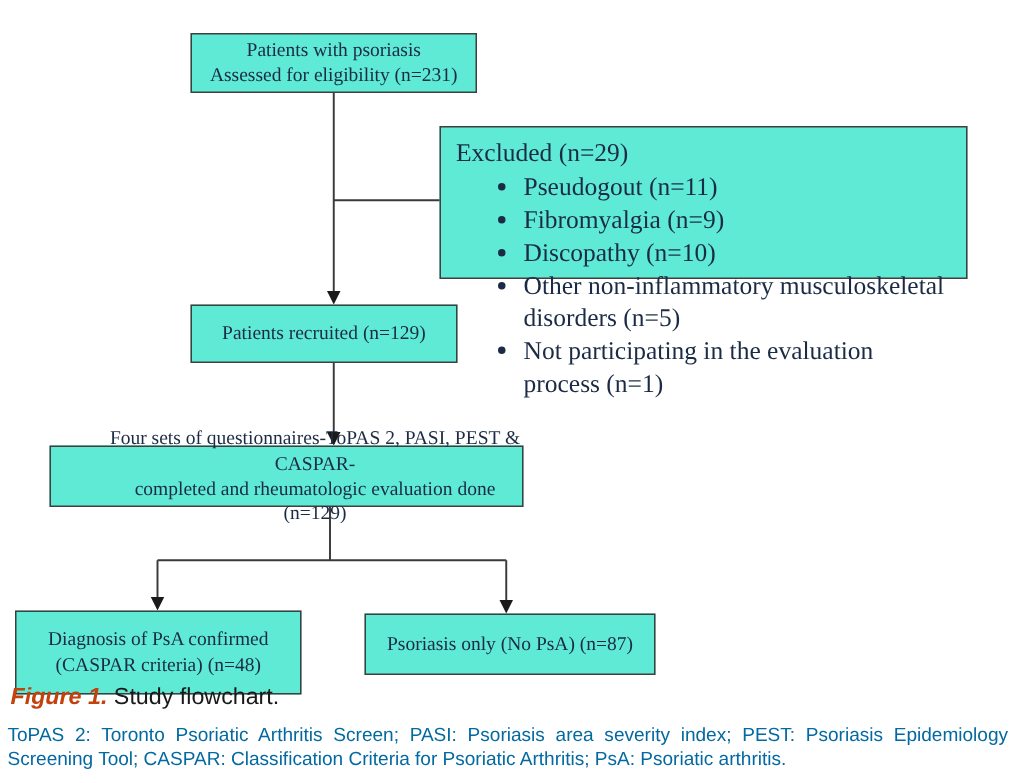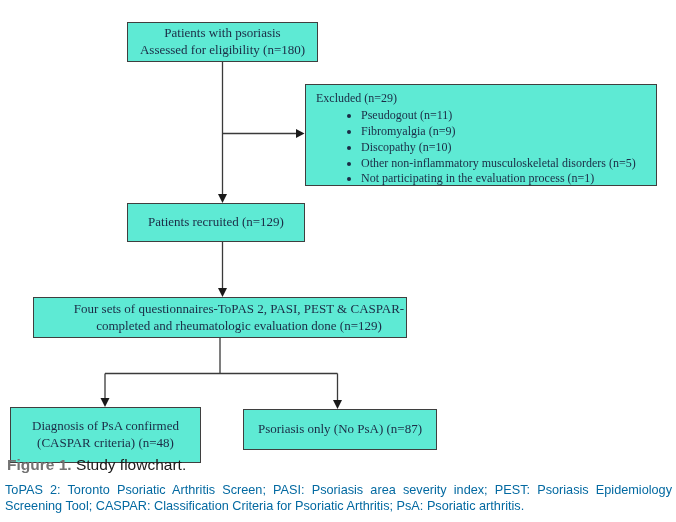--- a/index.html
+++ b/index.html
@@ -19,39 +19,39 @@
     color:#1b2b45;
     display:flex;
     flex-direction:column;
     justify-content:center;
     text-align:center;
     font-size:13px;
     line-height:1.28;
   }
   .box-eligibility{left:127px;top:22px;width:191px;height:40px;}
   .box-excluded{
-    left:305px;top:84px;width:352px;height:102px;
+    left:293px;top:84px;width:352px;height:102px;
     justify-content:flex-start;text-align:left;
-    padding:6px 8px 6px 10px;font-size:12px;line-height:1.24;
+    padding:6px 8px 6px 10px;font-size:17px;line-height:1.24;
   }
   .box-excluded ul{
     margin:2px 0 0 0;padding:0 0 0 27px;
     list-style:disc;
   }
   .box-excluded li{padding:0;margin:0 0 1px 18px;}
   .box-recruited{left:127px;top:203px;width:178px;height:39px;}
-  .box-questionnaires{left:33px;top:297px;width:374px;height:41px;padding-left:38px;}
+  .box-questionnaires{left:33px;top:297px;width:316px;height:41px;padding-left:38px;}
   .box-psa{left:10px;top:407px;width:191px;height:56px;}
   .box-psoriasis-only{left:243px;top:409px;width:194px;height:41px;}
   .caption{
     position:absolute;left:7px;top:456px;
     font-family:"Liberation Sans", sans-serif;
     font-size:15.5px;color:#1a1a1a;
   }
-  .cap-label{color:#737373;font-weight:bold;}
+  .cap-label{color:#c2410c;font-weight:bold;font-style:italic;}
   .footnote{
     position:absolute;left:5px;top:483px;width:667px;
     margin:0;
     font-family:"Liberation Sans", sans-serif;
     font-size:12.7px;line-height:1.24;
     color:#0369a1;text-align:justify;
   }
 </style>
 </head>
 <body>
@@ -69,21 +69,21 @@
     <line x1="222.5" y1="242" x2="222.5" y2="289" stroke="#3a3a3a" stroke-width="1.3"></line>
     <polygon points="218,288 227,288 222.5,297" fill="#1a1a1a"></polygon>
 
     <path d="M220,338 V373.5 M105,373.5 H337.5 M105,373.5 V399 M337.5,373.5 V401" fill="none" stroke="#3a3a3a" stroke-width="1.3"></path>
     <polygon points="100.5,398 109.5,398 105,407" fill="#1a1a1a"></polygon>
     <polygon points="333,400 342,400 337.5,409" fill="#1a1a1a"></polygon>
   </svg>
 
   <div class="box box-eligibility">
     <div>Patients with psoriasis</div>
-    <div>Assessed for eligibility (n=180)</div>
+    <div>Assessed for eligibility (n=231)</div>
   </div>
 
   <div class="box box-excluded">
     <div>Excluded (n=29)</div>
     <ul>
       <li>Pseudogout (n=11)</li>
       <li>Fibromyalgia (n=9)</li>
       <li>Discopathy (n=10)</li>
       <li>Other non-inflammatory musculoskeletal disorders (n=5)</li>
       <li>Not participating in the evaluation process (n=1)</li>

